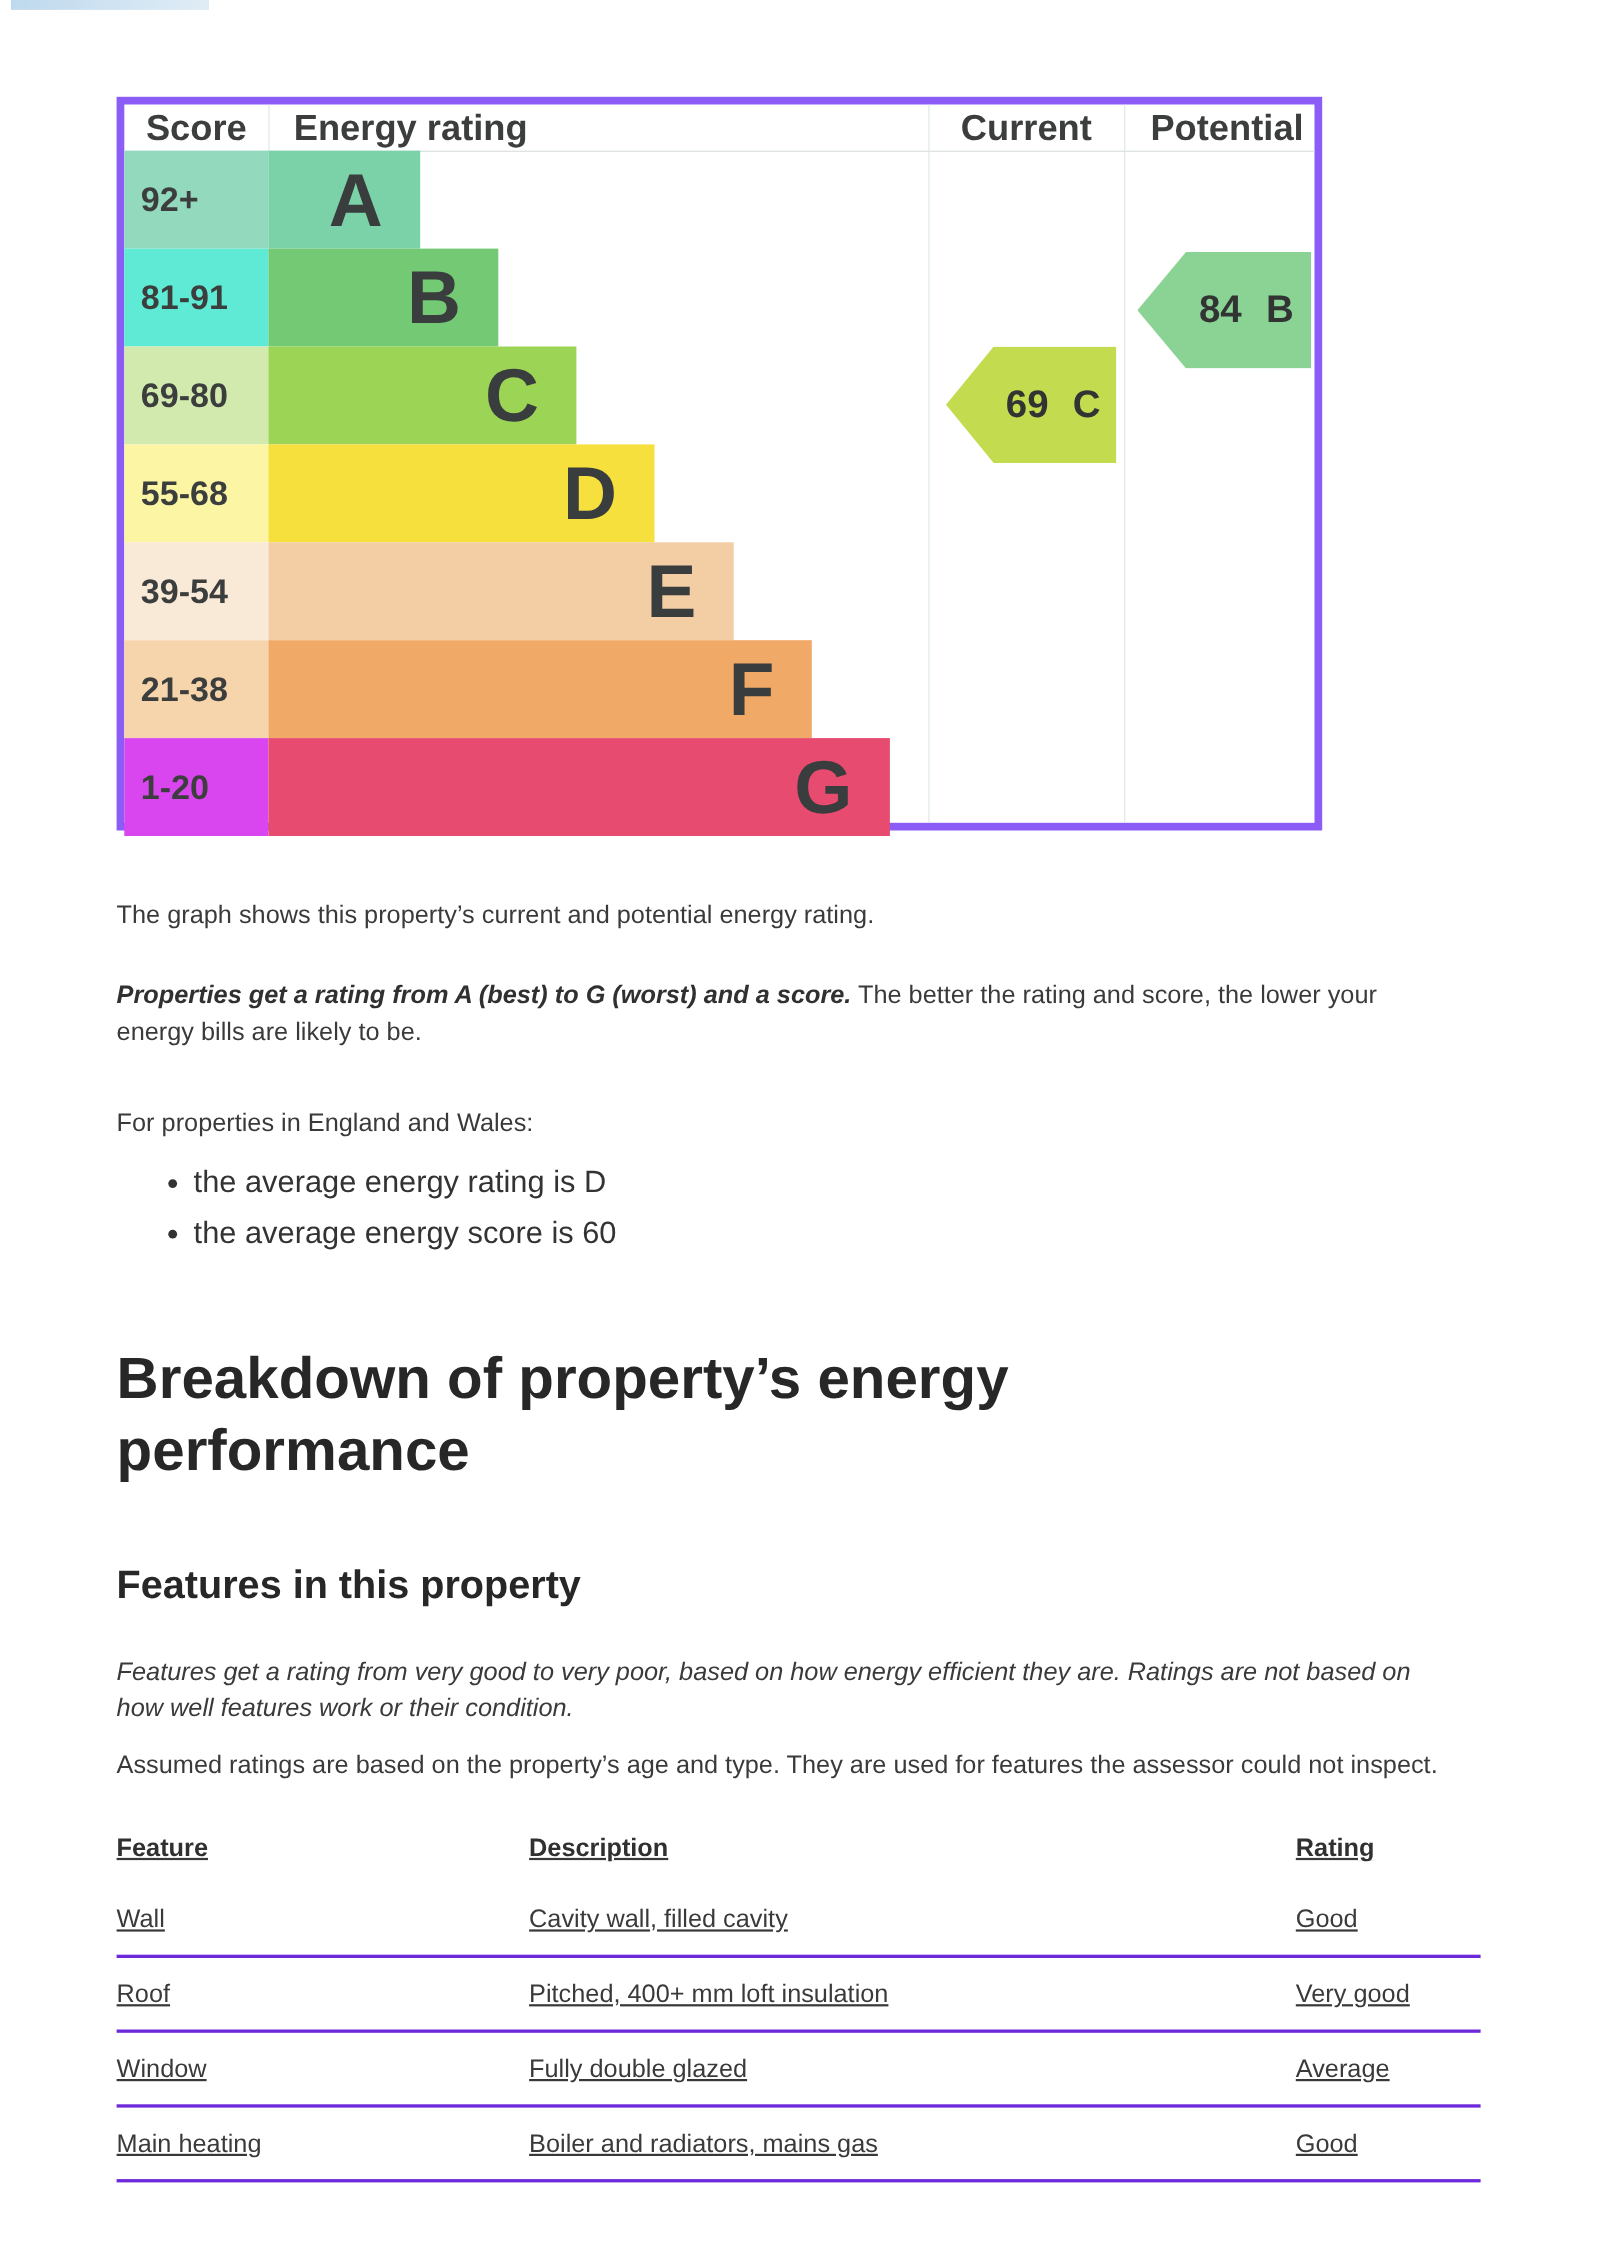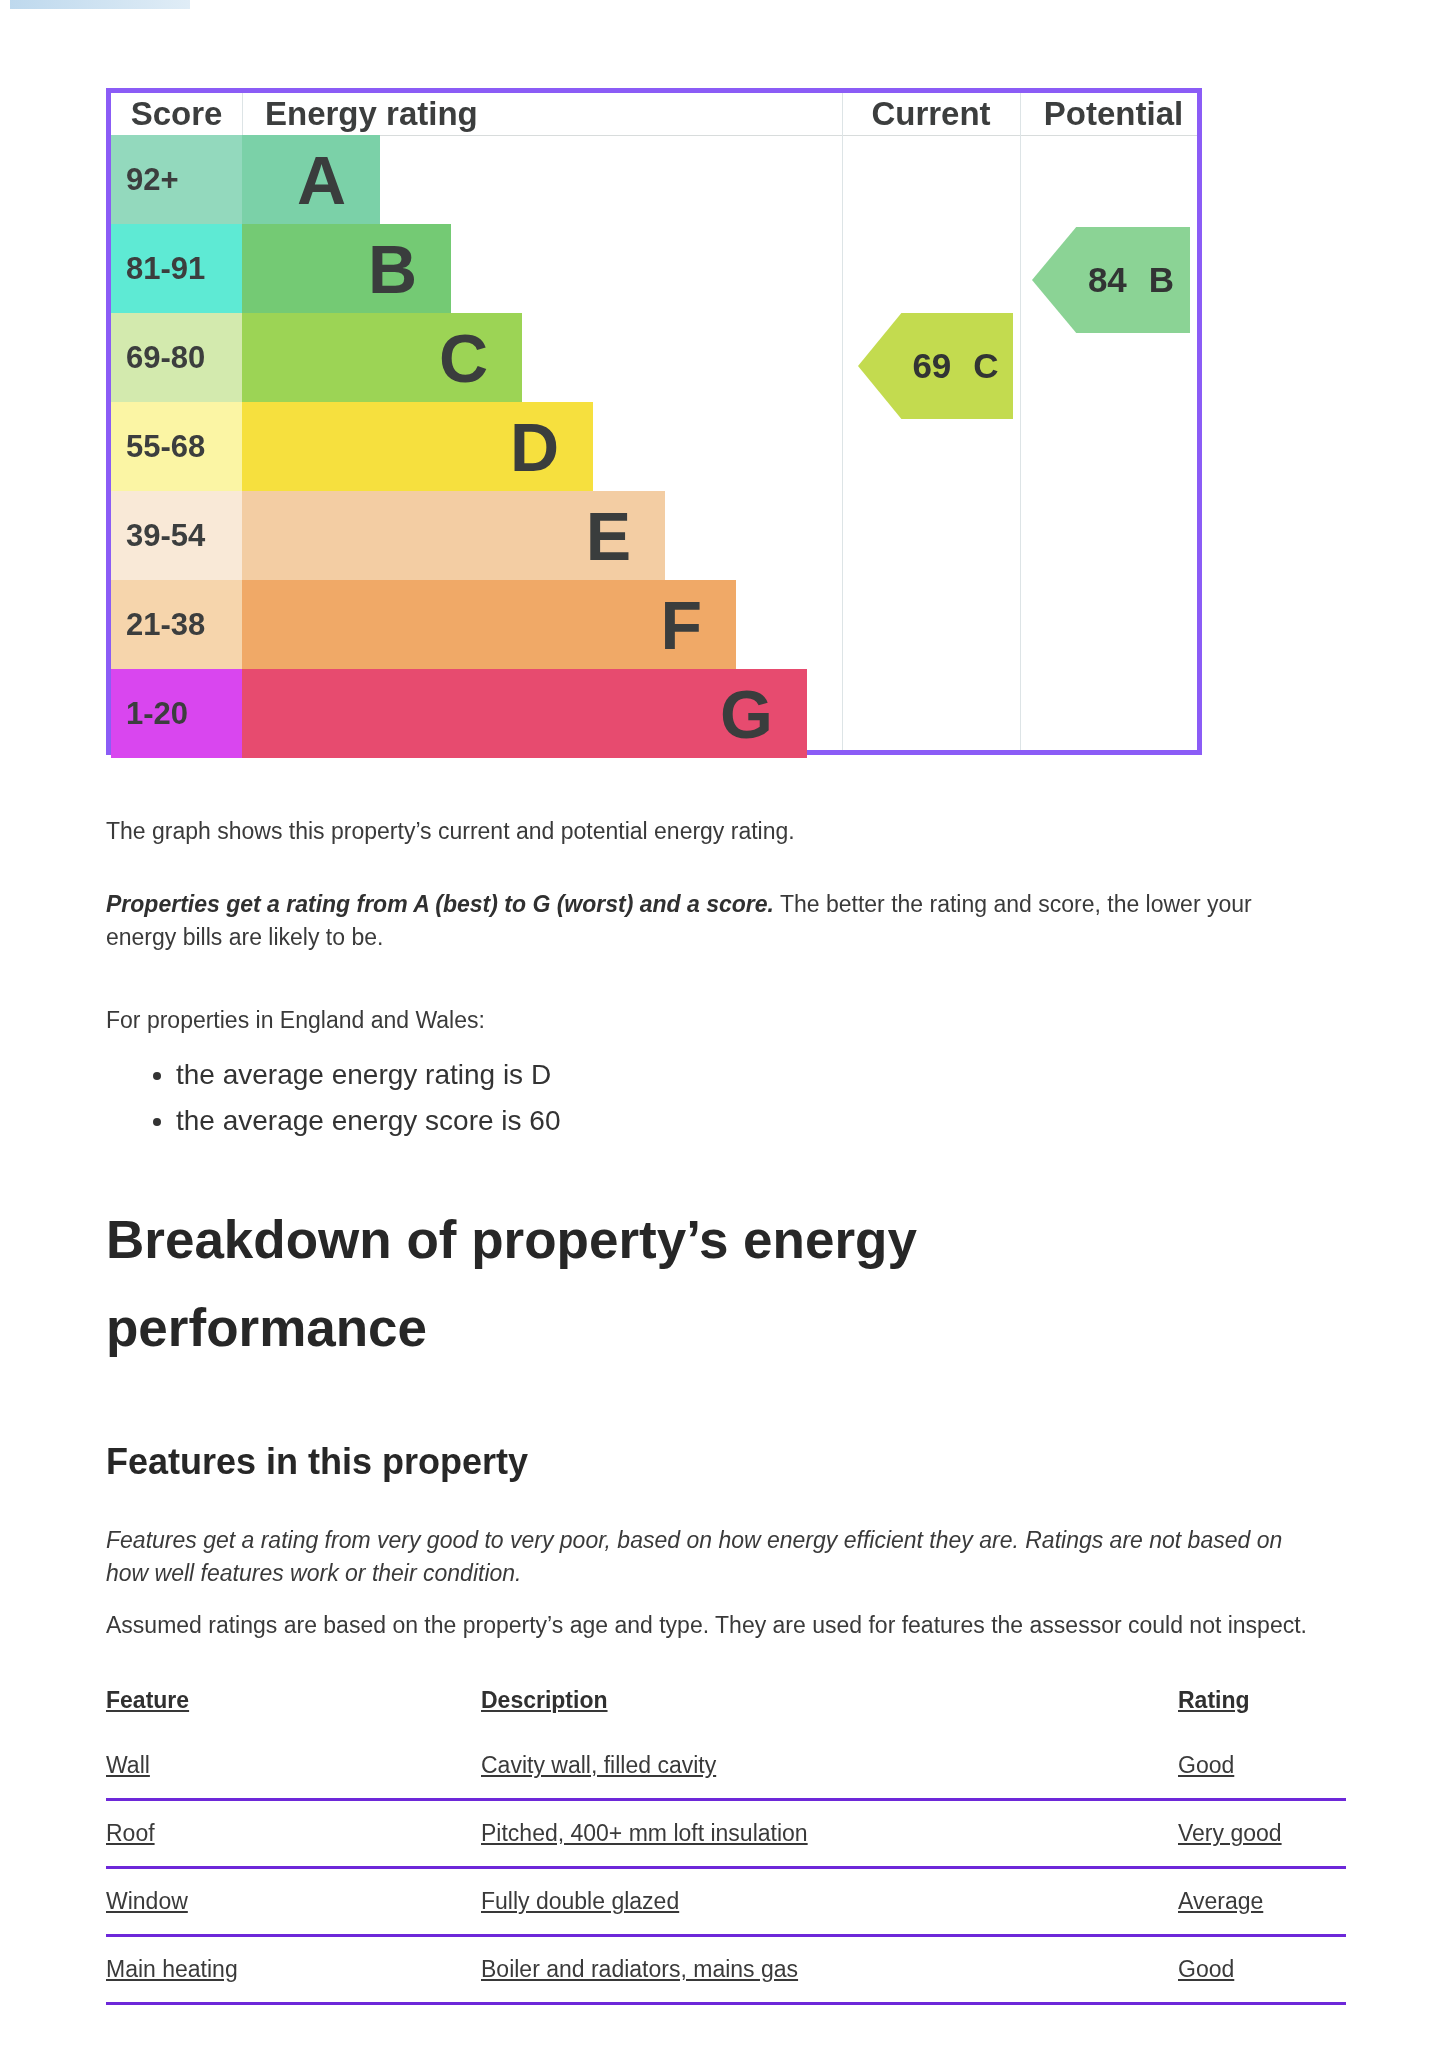--- a/index.html
+++ b/index.html
@@ -15,21 +15,21 @@
   
   .scan-strip {
     position: absolute; left: 10px; top: 0; width: 180px; height: 9px;
     opacity: .8;
   }
 
   
   .chart-box {
     position: absolute; left: 106px; top: 88px;
     width: 1096px; height: 667px;
-    border: 5px solid #8b5cf6;
+    border: 7px solid #8b5cf6;
     box-sizing: border-box;
     background: #fff;
   }
   .chart-header {
     position: absolute; left: 0; top: 0; right: 0; height: 42px;
     border-bottom: 1px solid #d8dcdc;
   }
   .chart-header .hd {
     position: absolute; top: 0; height: 42px; line-height: 42px;
     font-weight: bold; font-size: 33px; color: #3c3e3e;
@@ -87,22 +87,22 @@
 
   ul.avg-list {
     margin: 18px 0 0 0; padding-left: 70px;
     color: #333333;
   }
   ul.avg-list li {
     font-size: 28px; line-height: 40px; margin-bottom: 6px;
   }
 
   h1.section-title {
-    margin: 55px 0 0 0;
-    font-size: 53px; line-height: 88px; color: #272727;
+    margin: 80px 0 0 0;
+    font-size: 53px; line-height: 65px; color: #272727;
     white-space: pre-line; letter-spacing: 0;
   }
   h2.sub-title {
     margin: 68px 0 0 0;
     font-size: 36px; line-height: 44px; color: #272727;
   }
   .mt-p4 { margin-top: 40px; font-style: italic; }
   .mt-p5 { margin-top: 19px; }
 
   

